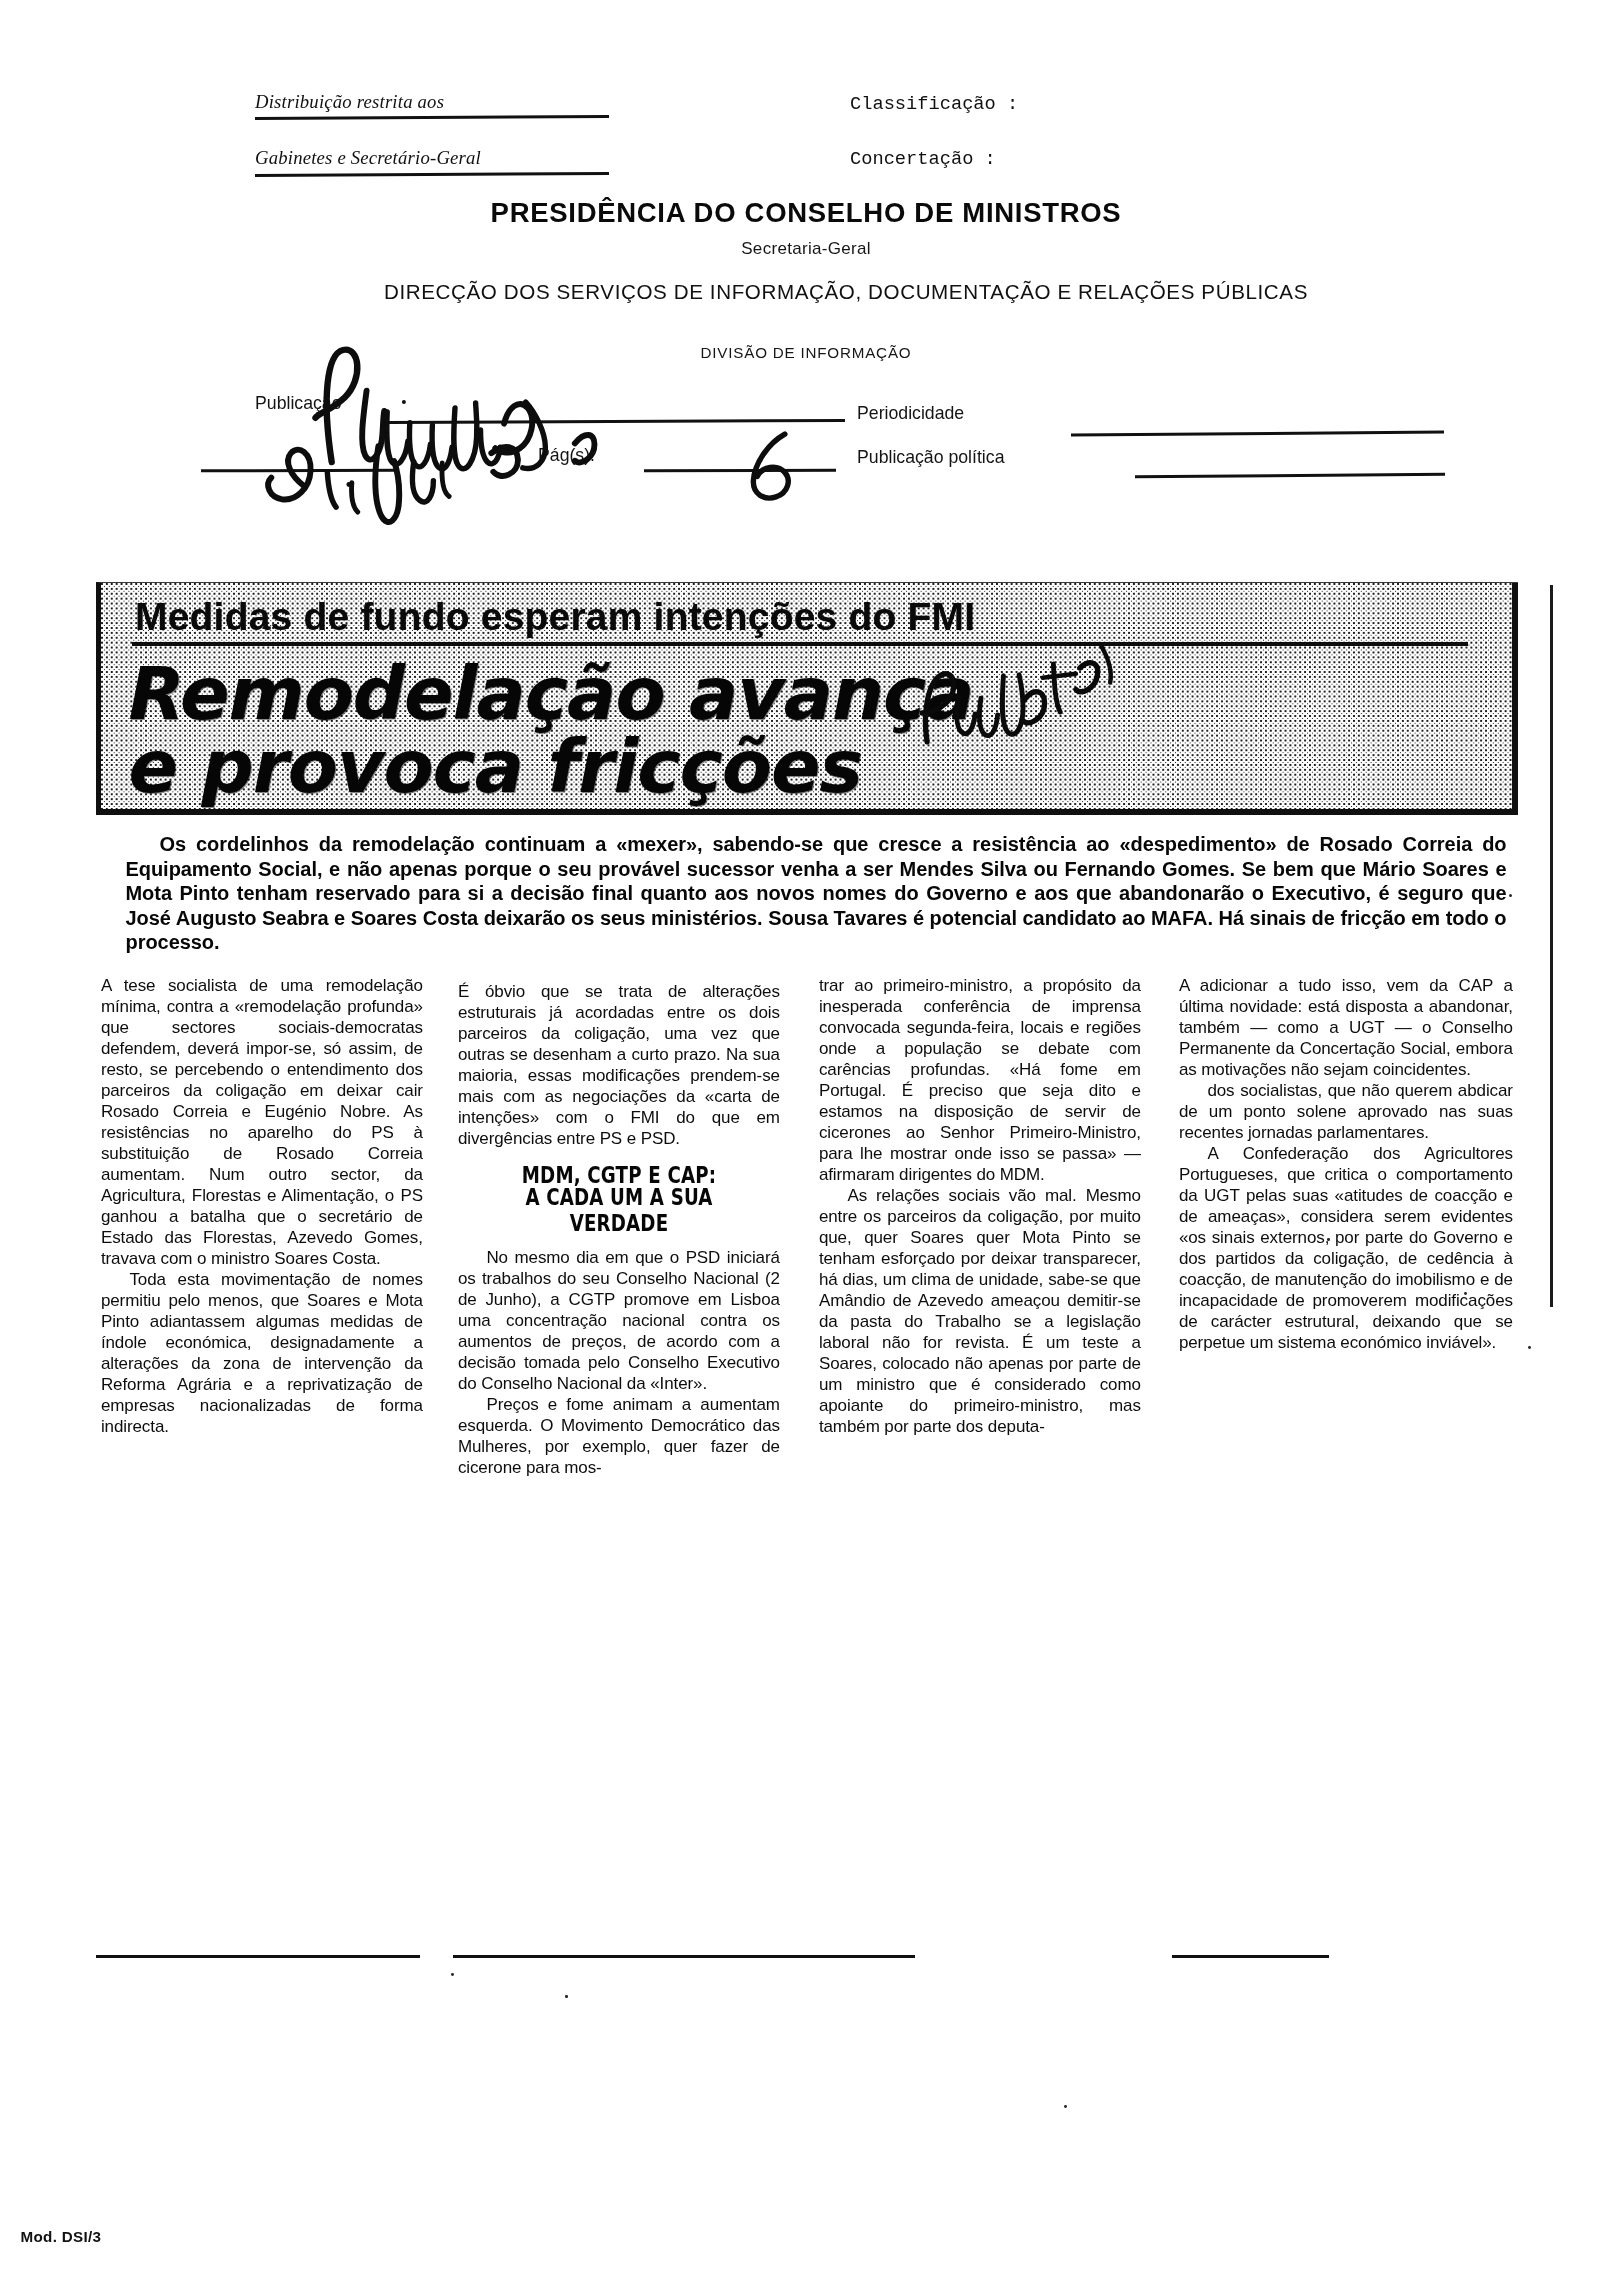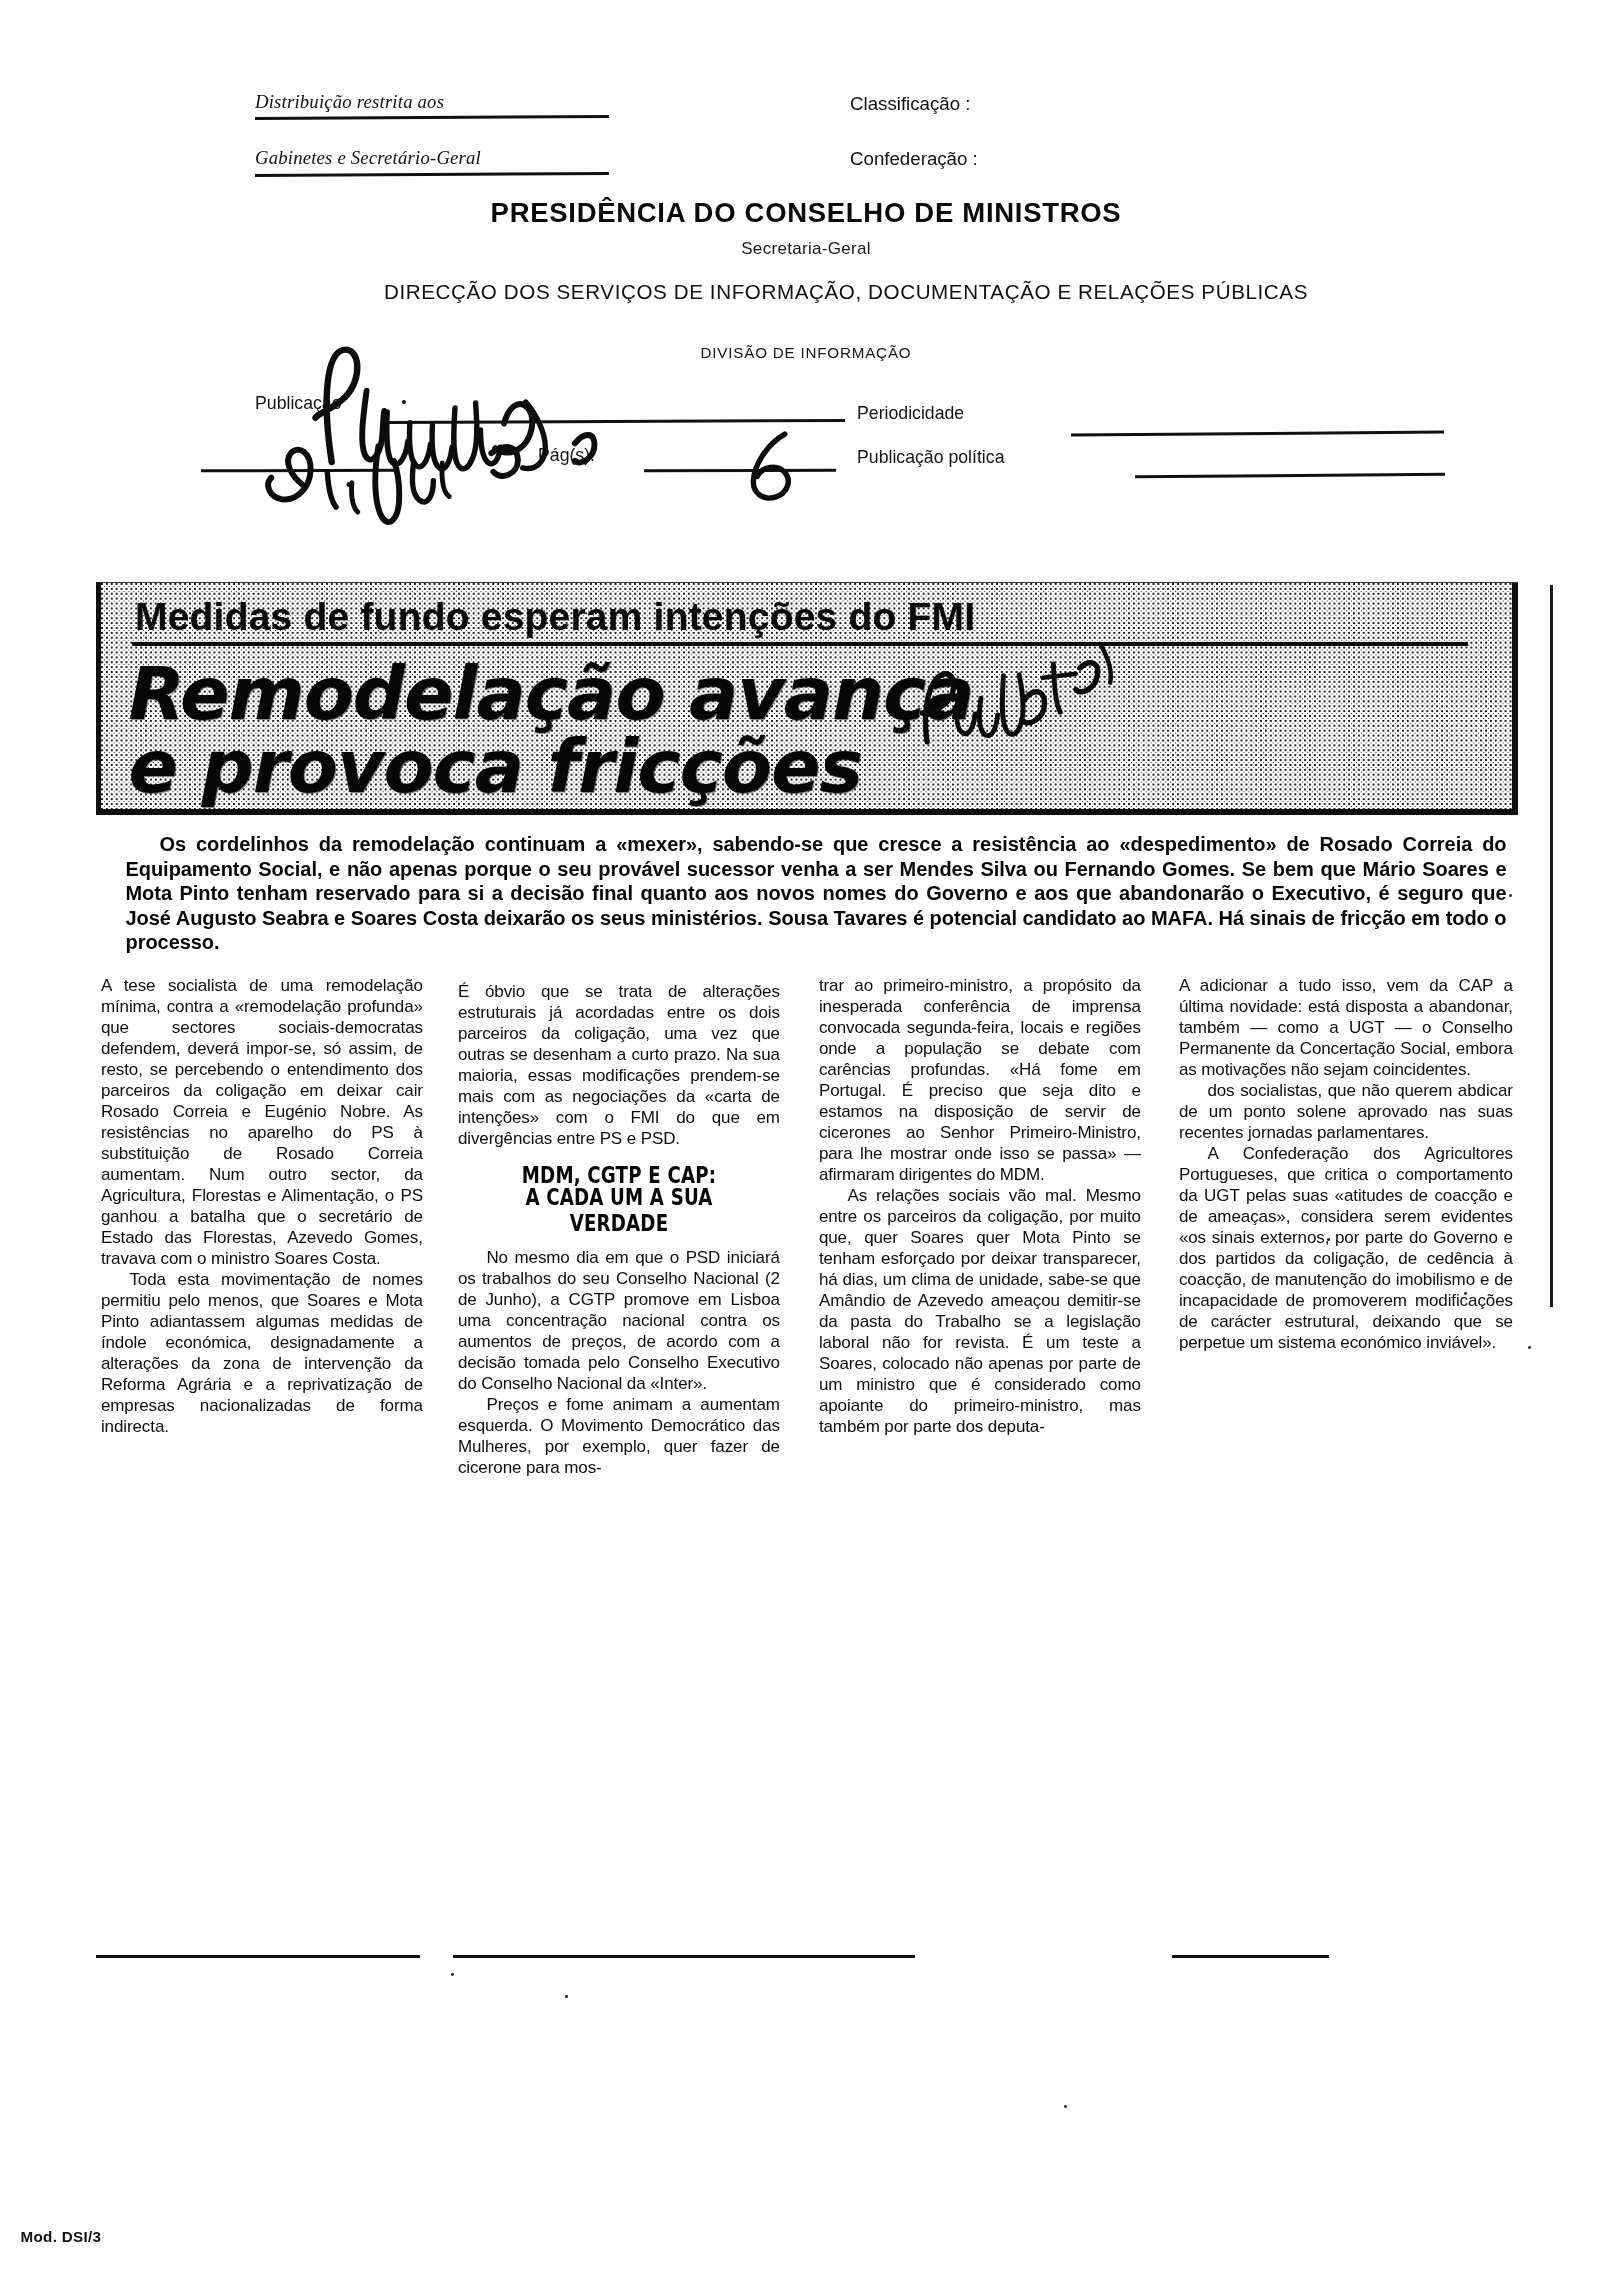--- a/index.html
+++ b/index.html
@@ -27,21 +27,21 @@
     white-space: nowrap;
   }
   .fh-underline {
     height: 3.4px; background: #111; margin-top: 3.4px;
     transform: rotate(-0.35deg);
   }
   .fh-gap { height: 27.5px; }
 
   .fh-right-block { position: absolute; left: 850px; top: 93px; }
   .fh-right-item {
-    font-family: Liberation Sans, sans-serif;
+    font-family: Liberation Mono, monospace;
     font-size: 18.7px;
     color: #111;
     margin-bottom: 33px;
     white-space: nowrap;
   }
 
   .fh-title {
     position: absolute; left: 0; top: 197px; width: 1612px;
     text-align: center;
     font-size: 27.5px;
@@ -238,21 +238,21 @@
   <div class="fh-left-block">
     <div class="fh-line-label">Distribuição restrita aos</div>
     <div class="fh-underline"></div>
     <div class="fh-gap"></div>
     <div class="fh-line-label">Gabinetes e Secretário-Geral</div>
     <div class="fh-underline"></div>
   </div>
 
   <div class="fh-right-block">
     <div class="fh-right-item">Classificação :</div>
-    <div class="fh-right-item">Confederação :</div>
+    <div class="fh-right-item">Concertação :</div>
   </div>
 
   <div class="fh-title">PRESIDÊNCIA DO CONSELHO DE MINISTROS</div>
   <div class="fh-sub">Secretaria-Geral</div>
   <div class="fh-dir">DIRECÇÃO  DOS  SERVIÇOS  DE  INFORMAÇÃO,  DOCUMENTAÇÃO  E  RELAÇÕES  PÚBLICAS</div>
   <div class="fh-div">DIVISÃO DE INFORMAÇÃO</div>
 
   <div class="fh-field-label" style="left:255px; top:393px;">Publicação</div>
   <div class="fh-rule" style="left:388px; top:420px; width:457px; transform:rotate(-0.25deg);"></div>
 

